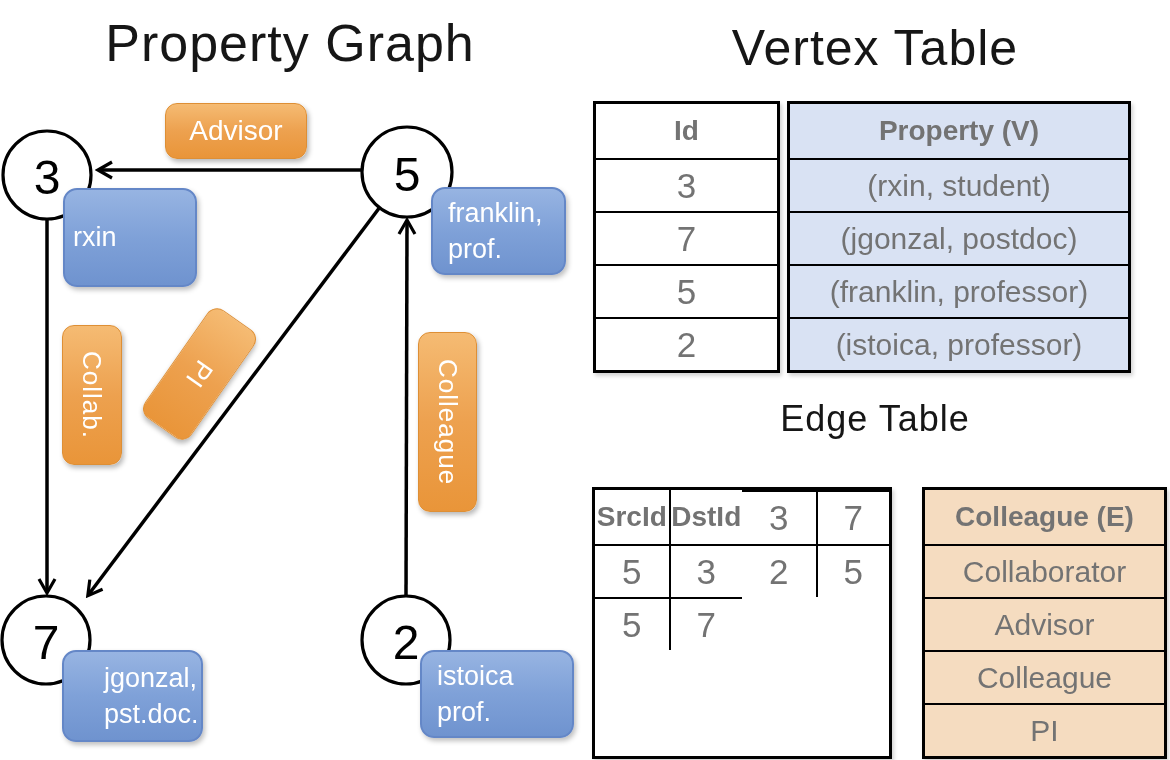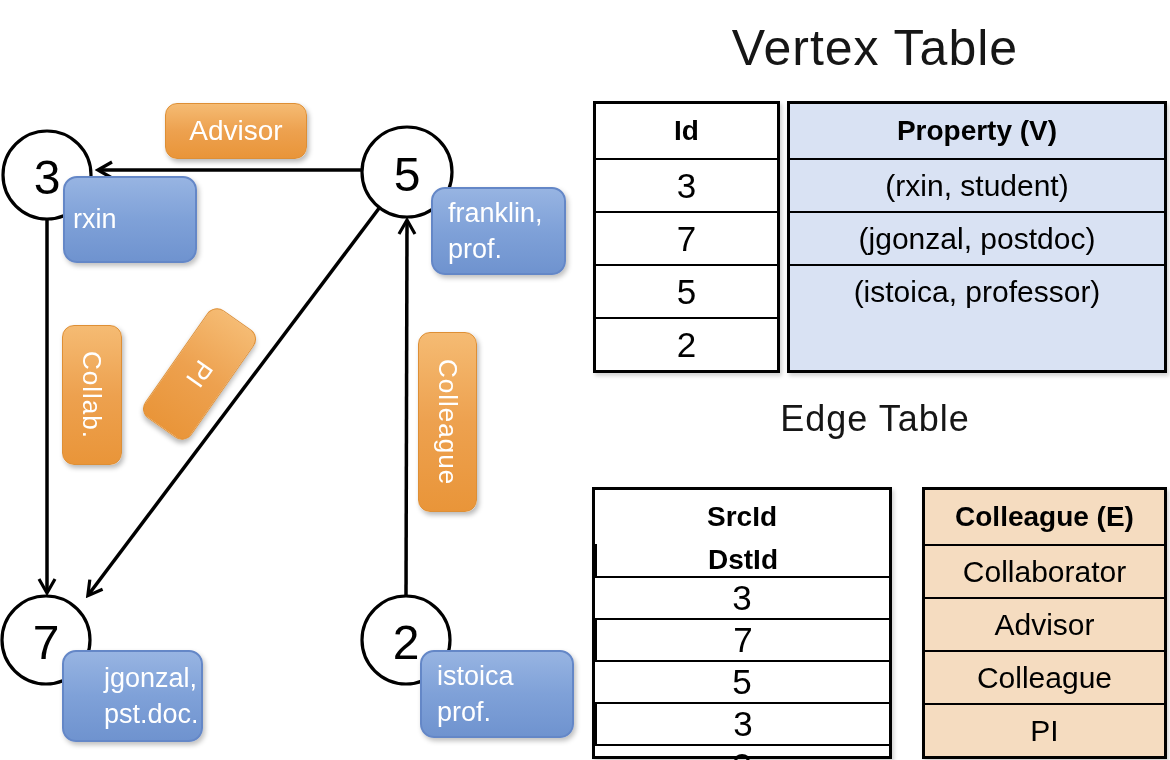--- a/index.html
+++ b/index.html
@@ -47,39 +47,40 @@
   
   .vtable {
     position:absolute; box-sizing:border-box;
     border:3px solid #000; display:grid;
     grid-template-rows:54px repeat(4, 1fr);
     box-shadow:2px 3px 4px rgba(0,0,0,0.18);
     background:#fff;
   }
   .cell {
     display:flex; align-items:center; justify-content:center;
-    border-top:2px solid #000; font-size:30px; color:#000000;
+    border-top:2px solid #000; font-size:30px; color:#737373;
   }
   .cell.hdr { border-top:none; font-weight:bold; font-size:28px; }
   .cell.num { font-size:35px; }
   .cell.bl  { border-left:2px solid #000; }
 
   #vertex-id-table   { left:593px; top:101px; width:187px; height:272px; }
-  #vertex-prop-table { left:787px; top:101px; width:380px; height:272px;
+  #vertex-prop-table { left:787px; top:101px; width:344px; height:272px;
                        background:var(--vertex-table-fill,#D9E2F3); }
   #edge-left-table   { left:592px; top:487px; width:300px; height:272px;
-                       grid-template-columns:1fr; }
+                       grid-template-columns:1fr 1fr 1fr 1fr; }
   #edge-prop-table   { left:922px; top:487px; width:245px; height:272px;
                        background:var(--edge-table-fill,#F5DCC0); }
 </style>
 </head>
 <body>
 
 <div class="stage">
 
+  <div class="title" id="pg-title">Property Graph</div>
 
   <svg id="edges-svg" width="580" height="760" viewBox="0 0 580 760">
     <defs>
       <marker id="arrow" viewBox="0 0 20 22" refX="15" refY="11" markerWidth="20" markerHeight="22" markerUnits="userSpaceOnUse" orient="auto">
         <path d="M3,3 L17,11 L3,19" fill="none" stroke="#000" stroke-width="3.2"></path>
       </marker>
     </defs>
 
     <line x1="362" y1="170" x2="100" y2="170" stroke="#000" stroke-width="3.5" marker-end="url(#arrow)"></line>
 
@@ -106,21 +107,21 @@
   <div class="pill" style="left:62px; top:325px; width:58px; height:138px;">
     <span class="vtext">Collab.</span>
   </div>
   <div class="pill" style="left:171px; top:308px; width:55px; height:130px; transform:rotate(35deg);">
     <span class="vtext">PI</span>
   </div>
   <div class="pill" style="left:418px; top:332px; width:57px; height:178px;">
     <span class="vtext">Colleague</span>
   </div>
 
-  <div class="nodebox" style="left:63px; top:176px; width:134px; height:87px;padding-left:8px;">
+  <div class="nodebox" style="left:63px; top:188px; width:134px; height:99px;padding-left:8px;">
     <span>rxin</span>
   </div>
   <div class="nodebox" style="left:423px; top:187px; width:135px; height:88px;margin-left:8px;">
     <span>franklin,</span>
     <span>prof.</span>
   </div>
   <div class="nodebox" style="left:62px; top:650px; width:141px; height:92px;padding-left:40px;">
     <span>jgonzal,</span>
     <span>pst.doc.</span>
   </div>
@@ -136,20 +137,21 @@
     <div class="cell num">3</div>
     <div class="cell num">7</div>
     <div class="cell num">5</div>
     <div class="cell num">2</div>
   </div>
 
   <div class="vtable" id="vertex-prop-table">
     <div class="cell hdr">Property (V)</div>
     <div class="cell">(rxin, student)</div>
     <div class="cell">(jgonzal, postdoc)</div>
+    <div class="cell">(franklin, professor)</div>
     <div class="cell">(istoica, professor)</div>
   </div>
 
   <div class="title" id="et-title">Edge Table</div>
 
   <div class="vtable" id="edge-left-table">
     <div class="cell hdr">SrcId</div>
     <div class="cell hdr bl">DstId</div>
     <div class="cell num">3</div>
     <div class="cell num bl">7</div>

